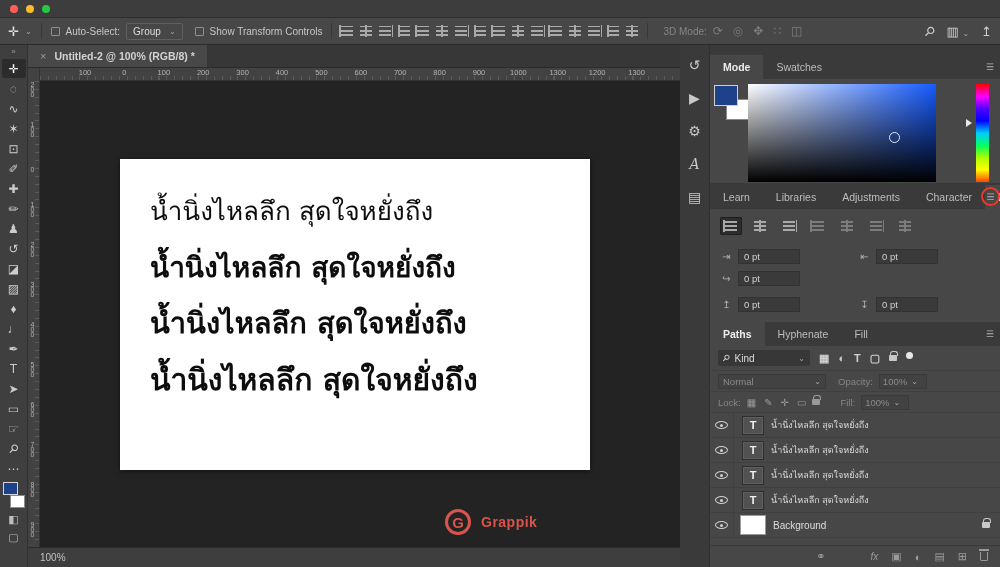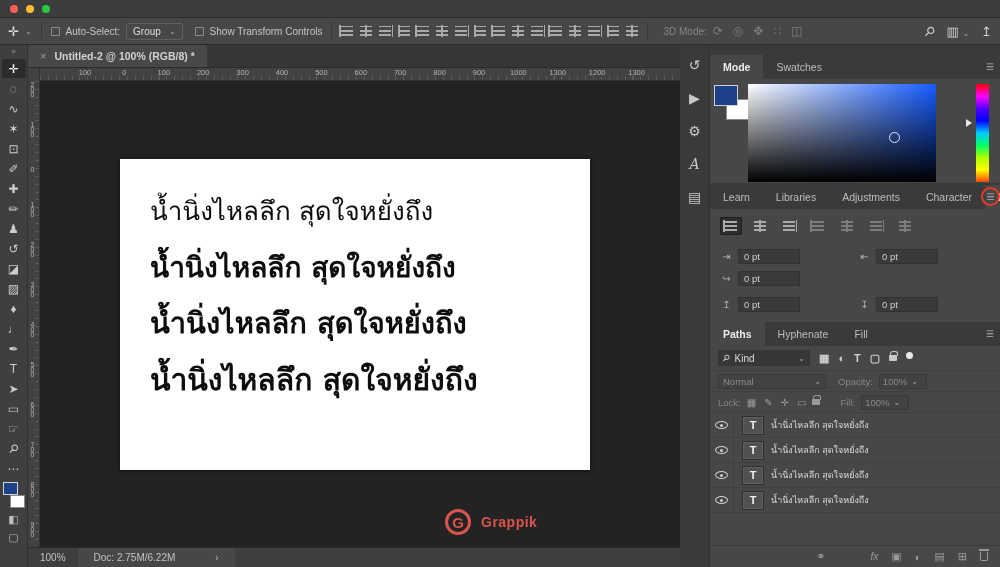--- a/index.html
+++ b/index.html
@@ -364,24 +364,20 @@
             <div class="canvas-line l-serif" style="--i: 3;">น้ำนิ่งไหลลึก สุดใจหยั่งถึง</div>
           </div>
       </div>
       <div class="watermark">
         <span class="wm-circle">G</span>
         <span class="wm-text">Grappik</span>
       </div>
     </div>
     <div class="statusbar">
       <span class="status-zoom">100%</span>
-      <span class="status-doc">
-        <span>Doc: 2.75M/6.22M</span>
-        <span class="status-chev">›</span>
-      </span>
     </div>
   </div>
 
   <div class="rightdock">
     <div class="dockstrip">
 
     <span class="strip-icon" style="--i: 0;">↺</span>
         <span class="strip-icon" style="--i: 1;">▶</span>
         <span class="strip-icon" style="--i: 2;">⚙</span>
         <span class="strip-icon glyphs-serif" style="--i: 3;">A</span>
@@ -549,20 +545,28 @@
               <span class="layer-name">น้ำนิ่งไหลลึก สุดใจหยั่งถึง</span>
             </div>
               <div class="layer-row" style="--i: 3;">
               <span class="eye-cell">
                   <span class="icon-eye"></span>
                 </span>
               <span class="t-thumb">T</span>
               <span class="layer-name">น้ำนิ่งไหลลึก สุดใจหยั่งถึง</span>
             </div>
             </div>
+          <div class="layer-row">
+            <span class="eye-cell">
+                <span class="icon-eye"></span>
+              </span>
+            <span class="bg-thumb"></span>
+            <span class="layer-name bgname">Background</span>
+            <span class="icon-lock row-lock"></span>
+          </div>
         </div>
         <div class="layers-footer">
           <span style="display:flex;gap:13px;align-items:center;">
 
           <span style="--i: 0;">⚭</span>
               <span class="fx-text" style="--i: 1;">fx</span>
               <span style="--i: 2;">▣</span>
               <span style="--i: 3;">◐</span>
               <span style="--i: 4;">▤</span>
               <span style="--i: 5;">⊞</span>

